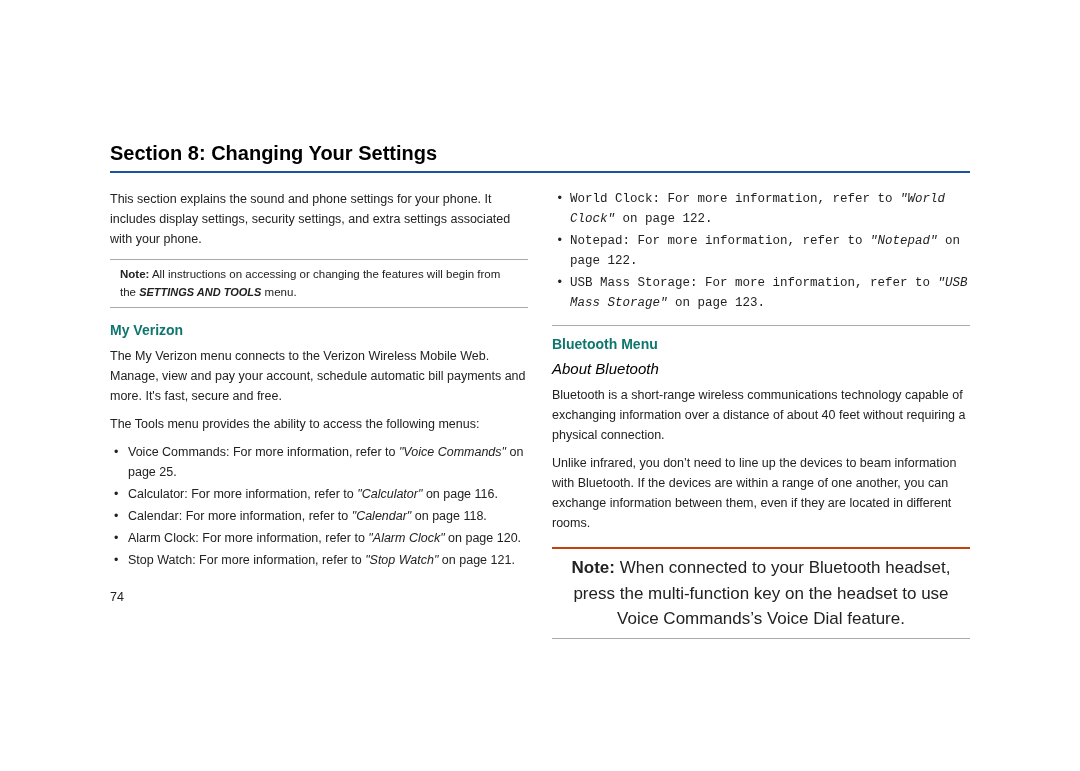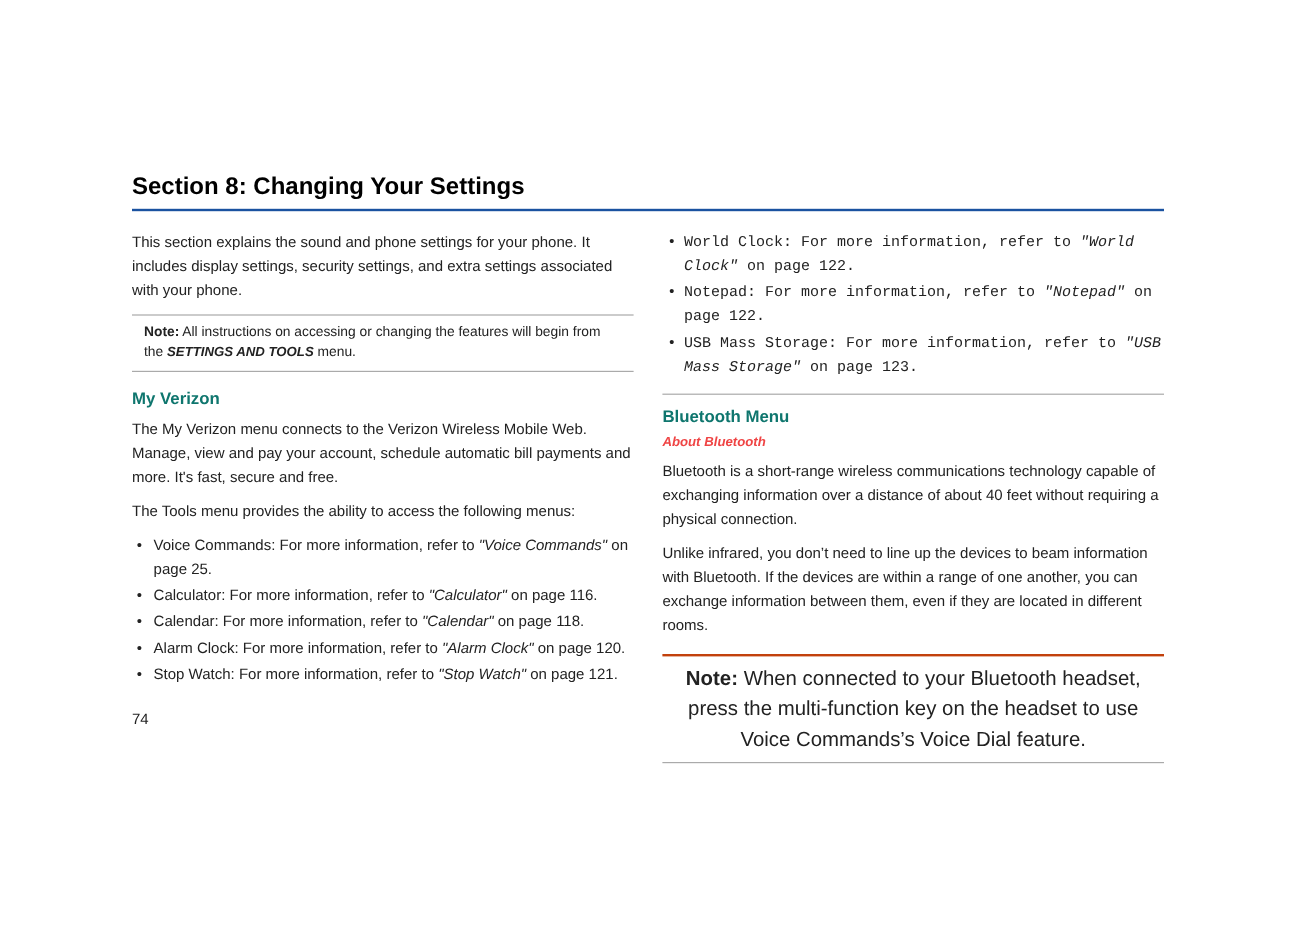--- a/index.html
+++ b/index.html
@@ -57,24 +57,24 @@
       font-style: italic;
     }
     .subsection-title {
       color: #0f766e;
       font-size: 14px;
       font-weight: bold;
       margin-bottom: 8px;
       margin-top: 4px;
     }
     .subsection-subtitle {
-      color: #ef4444;
-      font-size: 11px;
+      color: #000000;
+      font-size: 15px;
       font-style: italic;
-      font-weight: bold;
+      font-weight: normal;
       margin-bottom: 8px;
     }
     p.body-text {
       font-size: 12.5px;
       line-height: 1.6;
       margin-bottom: 8px;
     }
     ul.bullet-list {
       list-style: none;
       padding-left: 4px;

